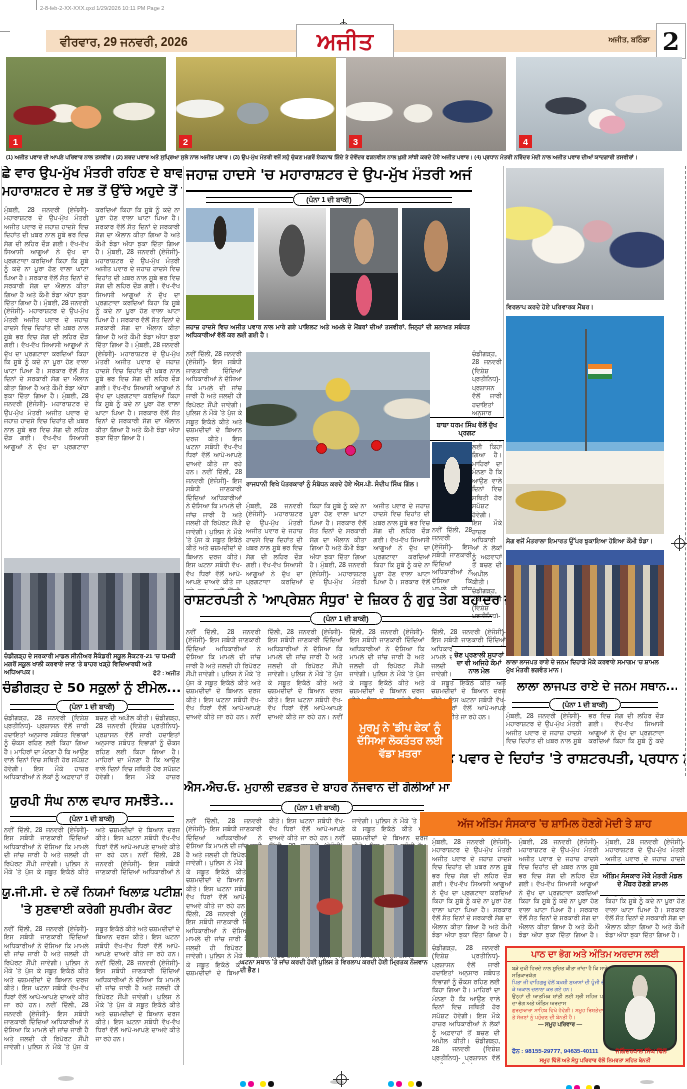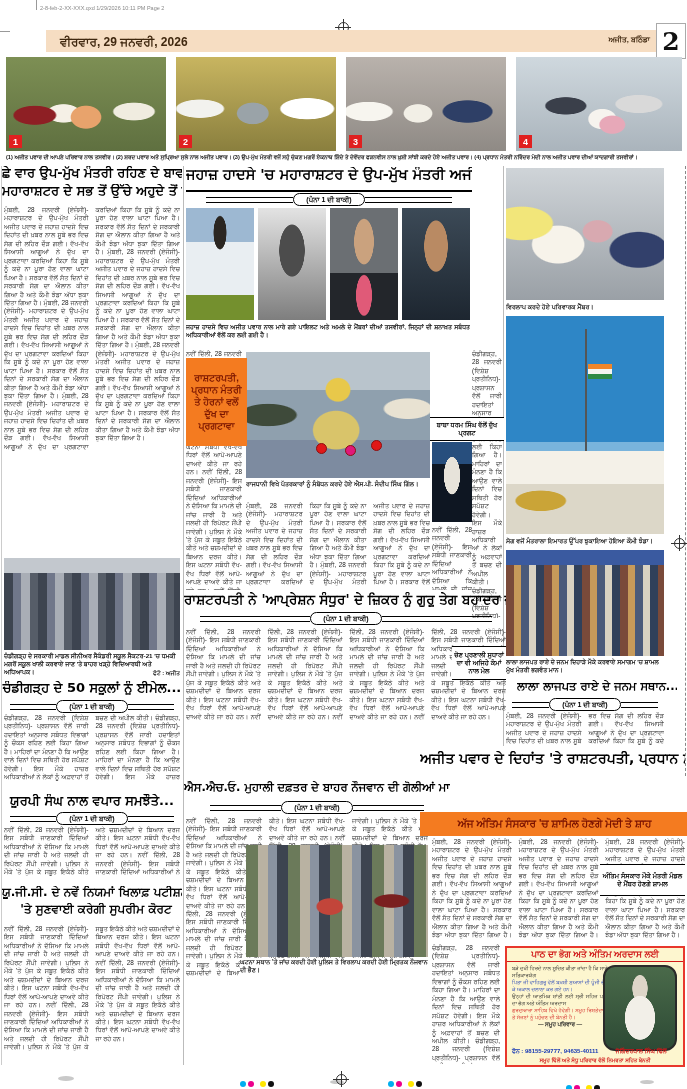--- a/index.html
+++ b/index.html
@@ -40,20 +40,24 @@
 
   <div class="x" style="left:40px;top:5px;width:420px;font-size:5.5px;color:#888;">2-8-feb-2-XX-XXX.qxd   1/29/2026   10:11 PM   Page 2</div>
   <div class="cross" style="left:335px;top:19px;">
       <div class="c"></div>
     </div>
   <div class="x" style="left:0;top:31px;width:10px;border-top:1px solid #999;"></div>
   <div class="x" style="left:36px;top:0;height:10px;border-left:1px solid #999;"></div>
 
   <div class="x" style="left:46px;top:30px;width:610px;height:22px;background:#f6ddc2;"></div>
   <div class="x" style="left:60px;top:35px;font-size:12px;font-weight:700;color:#40280f;">ਵੀਰਵਾਰ, 29 ਜਨਵਰੀ, 2026</div>
+  <div class="x" style="left:296px;top:24px;width:96px;height:32px;background:#fff;border:1px solid #aaa;
+       display:flex;align-items:center;justify-content:center;">
+    <span style="color:#c41425;font-size:23px;font-weight:800;font-family:'DejaVu Sans',sans-serif;">ਅਜੀਤ</span>
+  </div>
   <div class="x" style="left:555px;top:35px;width:95px;text-align:right;font-size:7.5px;font-weight:700;color:#40280f;">ਅਜੀਤ, ਬਠਿੰਡਾ</div>
   <div class="x" style="left:656px;top:23px;width:28px;height:34px;background:#fff;border:1px solid #aaa;
        display:flex;align-items:center;justify-content:center;">
     <span style="font-size:25px;font-weight:800;color:#111;font-family:'DejaVu Serif',serif;">2</span>
   </div>
 
   <div class="ph" style="left:6px;top:57px;width:160px;height:94px;background:
        radial-gradient(ellipse at 18% 62%, #8e1f24 0 11%, transparent 12%),
        radial-gradient(ellipse at 50% 64%, #e8a36c 0 13%, transparent 14%),
        radial-gradient(ellipse at 36% 60%, #f5f0e6 0 11%, transparent 12%),
@@ -136,21 +140,20 @@
   <div class="ph" style="left:330px;top:208px;width:68px;height:112px;background:
        radial-gradient(ellipse at 50% 30%, #caa27e 0 20%, transparent 21%),
        radial-gradient(ellipse at 50% 78%, #e05a78 0 16%, transparent 17%),
        linear-gradient(180deg,#6b6f73 0 58%, #23262b 58%);"></div>
   <div class="ph" style="left:402px;top:208px;width:68px;height:112px;background:
        radial-gradient(ellipse at 50% 34%, #b98a63 0 24%, transparent 25%),
        linear-gradient(180deg,#3c4a57,#1d2630);"></div>
   <div class="cap" style="left:186px;top:323px;width:284px;height:25px;font-size:6.2px;text-align:justify;">ਜਹਾਜ਼ ਹਾਦਸੇ ਵਿਚ ਅਜੀਤ ਪਵਾਰ ਨਾਲ ਮਾਰੇ ਗਏ ਪਾਇਲਟ ਅਤੇ ਅਮਲੇ ਦੇ ਮੈਂਬਰਾਂ ਦੀਆਂ ਤਸਵੀਰਾਂ, ਜਿਨ੍ਹਾਂ ਦੀ ਸ਼ਨਾਖ਼ਤ ਸਬੰਧਤ ਅਧਿਕਾਰੀਆਂ ਵੱਲੋਂ ਕਰ ਲਈ ਗਈ ਹੈ।</div>
 
   <div class="b" style="left:186px;top:350px;width:56px;height:240px;">ਨਵੀਂ ਦਿੱਲੀ, 28 ਜਨਵਰੀ (ਏਜੰਸੀ)- ਇਸ ਸਬੰਧੀ ਜਾਣਕਾਰੀ ਦਿੰਦਿਆਂ ਅਧਿਕਾਰੀਆਂ ਨੇ ਦੱਸਿਆ ਕਿ ਮਾਮਲੇ ਦੀ ਜਾਂਚ ਜਾਰੀ ਹੈ ਅਤੇ ਜਲਦੀ ਹੀ ਰਿਪੋਰਟ ਸੌਂਪੀ ਜਾਵੇਗੀ। ਪੁਲਿਸ ਨੇ ਮੌਕੇ 'ਤੇ ਪੁੱਜ ਕੇ ਸਬੂਤ ਇਕੱਠੇ ਕੀਤੇ ਅਤੇ ਚਸ਼ਮਦੀਦਾਂ ਦੇ ਬਿਆਨ ਦਰਜ ਕੀਤੇ। ਇਸ ਘਟਨਾ ਸਬੰਧੀ ਵੱਖ-ਵੱਖ ਧਿਰਾਂ ਵੱਲੋਂ ਆਪੋ-ਆਪਣੇ ਦਾਅਵੇ ਕੀਤੇ ਜਾ ਰਹੇ ਹਨ। ਨਵੀਂ ਦਿੱਲੀ, 28 ਜਨਵਰੀ (ਏਜੰਸੀ)- ਇਸ ਸਬੰਧੀ ਜਾਣਕਾਰੀ ਦਿੰਦਿਆਂ ਅਧਿਕਾਰੀਆਂ ਨੇ ਦੱਸਿਆ ਕਿ ਮਾਮਲੇ ਦੀ ਜਾਂਚ ਜਾਰੀ ਹੈ ਅਤੇ ਜਲਦੀ ਹੀ ਰਿਪੋਰਟ ਸੌਂਪੀ ਜਾਵੇਗੀ। ਪੁਲਿਸ ਨੇ ਮੌਕੇ 'ਤੇ ਪੁੱਜ ਕੇ ਸਬੂਤ ਇਕੱਠੇ ਕੀਤੇ ਅਤੇ ਚਸ਼ਮਦੀਦਾਂ ਦੇ ਬਿਆਨ ਦਰਜ ਕੀਤੇ। ਇਸ ਘਟਨਾ ਸਬੰਧੀ ਵੱਖ-ਵੱਖ ਧਿਰਾਂ ਵੱਲੋਂ ਆਪੋ-ਆਪਣੇ ਦਾਅਵੇ ਕੀਤੇ ਜਾ ਰਹੇ ਹਨ। ਨਵੀਂ ਦਿੱਲੀ, 28 ਜਨਵਰੀ (ਏਜੰਸੀ)- ਇਸ ਸਬੰਧੀ ਜਾਣਕਾਰੀ ਦਿੰਦਿਆਂ ਅਧਿਕਾਰੀਆਂ ਨੇ ਦੱਸਿਆ ਕਿ ਮਾਮਲੇ ਦੀ ਜਾਂਚ ਜਾਰੀ ਹੈ ਅਤੇ ਜਲਦੀ ਹੀ ਰਿਪੋਰਟ ਸੌਂਪੀ ਜਾਵੇਗੀ। ਪੁਲਿਸ ਨੇ ਮੌਕੇ 'ਤੇ ਪੁੱਜ ਕੇ ਸਬੂਤ ਇਕੱਠੇ ਕੀਤੇ ਅਤੇ ਚਸ਼ਮਦੀਦਾਂ ਦੇ ਬਿਆਨ ਦਰਜ ਕੀਤੇ। ਇਸ ਘਟਨਾ ਸਬੰਧੀ ਵੱਖ-ਵੱਖ ਧਿਰਾਂ ਵੱਲੋਂ ਆਪੋ-ਆਪਣੇ ਦਾਅਵੇ ਕੀਤੇ ਜਾ ਰਹੇ ਹਨ। </div>
-  <div class="ob" style="left:186px;top:358px;width:57px;height:84px;color:#7a1500;font-size:9.5px;">ਰਾਸ਼ਟਰਪਤੀ, ਪ੍ਰਧਾਨ ਮੰਤਰੀ ਤੇ ਹੋਰਨਾਂ ਵਲੋਂ ਦੁੱਖ ਦਾ ਪ੍ਰਗਟਾਵਾ</div>
 
   <div class="ph" style="left:246px;top:352px;width:184px;height:126px;background:
        radial-gradient(ellipse at 50% 30%, #e8c84a 0 9%, transparent 10%),
        radial-gradient(ellipse at 49% 62%, #d9c46a 0 17%, transparent 18%),
        radial-gradient(ellipse at 12% 50%, #3e4a3a 0 12%, transparent 13%),
        radial-gradient(ellipse at 88% 45%, #e8e2d2 0 10%, transparent 11%),
        linear-gradient(180deg,#b9c4cc 0 30%, #8fa0ae 30% 70%, #7d8ba0 70%);">
     <span class="micdot" style="left:38%;top:72%;"></span>
     <span class="micdot" style="left:54%;top:74%;background:#e0187a;"></span>
     <span class="micdot" style="left:68%;top:70%;"></span>
@@ -165,20 +168,21 @@
        linear-gradient(180deg,#274e7d 0 28%, #0e1622 28%);"></div>
   <div class="b" style="left:432px;top:526px;width:40px;height:64px;">ਨਵੀਂ ਦਿੱਲੀ, 28 ਜਨਵਰੀ (ਏਜੰਸੀ)- ਇਸ ਸਬੰਧੀ ਜਾਣਕਾਰੀ ਦਿੰਦਿਆਂ ਅਧਿਕਾਰੀਆਂ ਨੇ ਦੱਸਿਆ ਕਿ ਮਾਮਲੇ ਦੀ ਜਾਂਚ ਜਾਰੀ ਹੈ ਅਤੇ ਜਲਦੀ ਹੀ ਰਿਪੋਰਟ ਸੌਂਪੀ ਜਾਵੇਗੀ। ਪੁਲਿਸ ਨੇ ਮੌਕੇ 'ਤੇ ਪੁੱਜ ਕੇ ਸਬੂਤ ਇਕੱਠੇ ਕੀਤੇ ਅਤੇ ਚਸ਼ਮਦੀਦਾਂ ਦੇ ਬਿਆਨ ਦਰਜ ਕੀਤੇ। ਇਸ ਘਟਨਾ ਸਬੰਧੀ ਵੱਖ-ਵੱਖ ਧਿਰਾਂ ਵੱਲੋਂ ਆਪੋ-ਆਪਣੇ ਦਾਅਵੇ ਕੀਤੇ ਜਾ ਰਹੇ ਹਨ। </div>
 
   <div class="h" style="left:184px;top:592px;width:324px;font-size:13.5px;">ਰਾਸ਼ਟਰਪਤੀ ਨੇ 'ਆਪ੍ਰੇਸ਼ਨ ਸੰਧੂਰ' ਦੇ ਜ਼ਿਕਰ ਨੂੰ ਗੁਰੂ ਤੇਗ ਬਹਾਦਰ ਜੀ ਦੀ...</div>
   <div class="cont" style="left:200px;top:612px;width:292px;">
     <span class="ln"></span>
       <span class="lbl">(ਪੰਨਾ 1 ਦੀ ਬਾਕੀ)</span>
       <span class="ln"></span>
   </div>
   <div class="b c4" style="left:186px;top:628px;width:320px;height:150px;">ਨਵੀਂ ਦਿੱਲੀ, 28 ਜਨਵਰੀ (ਏਜੰਸੀ)- ਇਸ ਸਬੰਧੀ ਜਾਣਕਾਰੀ ਦਿੰਦਿਆਂ ਅਧਿਕਾਰੀਆਂ ਨੇ ਦੱਸਿਆ ਕਿ ਮਾਮਲੇ ਦੀ ਜਾਂਚ ਜਾਰੀ ਹੈ ਅਤੇ ਜਲਦੀ ਹੀ ਰਿਪੋਰਟ ਸੌਂਪੀ ਜਾਵੇਗੀ। ਪੁਲਿਸ ਨੇ ਮੌਕੇ 'ਤੇ ਪੁੱਜ ਕੇ ਸਬੂਤ ਇਕੱਠੇ ਕੀਤੇ ਅਤੇ ਚਸ਼ਮਦੀਦਾਂ ਦੇ ਬਿਆਨ ਦਰਜ ਕੀਤੇ। ਇਸ ਘਟਨਾ ਸਬੰਧੀ ਵੱਖ-ਵੱਖ ਧਿਰਾਂ ਵੱਲੋਂ ਆਪੋ-ਆਪਣੇ ਦਾਅਵੇ ਕੀਤੇ ਜਾ ਰਹੇ ਹਨ। ਨਵੀਂ ਦਿੱਲੀ, 28 ਜਨਵਰੀ (ਏਜੰਸੀ)- ਇਸ ਸਬੰਧੀ ਜਾਣਕਾਰੀ ਦਿੰਦਿਆਂ ਅਧਿਕਾਰੀਆਂ ਨੇ ਦੱਸਿਆ ਕਿ ਮਾਮਲੇ ਦੀ ਜਾਂਚ ਜਾਰੀ ਹੈ ਅਤੇ ਜਲਦੀ ਹੀ ਰਿਪੋਰਟ ਸੌਂਪੀ ਜਾਵੇਗੀ। ਪੁਲਿਸ ਨੇ ਮੌਕੇ 'ਤੇ ਪੁੱਜ ਕੇ ਸਬੂਤ ਇਕੱਠੇ ਕੀਤੇ ਅਤੇ ਚਸ਼ਮਦੀਦਾਂ ਦੇ ਬਿਆਨ ਦਰਜ ਕੀਤੇ। ਇਸ ਘਟਨਾ ਸਬੰਧੀ ਵੱਖ-ਵੱਖ ਧਿਰਾਂ ਵੱਲੋਂ ਆਪੋ-ਆਪਣੇ ਦਾਅਵੇ ਕੀਤੇ ਜਾ ਰਹੇ ਹਨ। ਨਵੀਂ ਦਿੱਲੀ, 28 ਜਨਵਰੀ (ਏਜੰਸੀ)- ਇਸ ਸਬੰਧੀ ਜਾਣਕਾਰੀ ਦਿੰਦਿਆਂ ਅਧਿਕਾਰੀਆਂ ਨੇ ਦੱਸਿਆ ਕਿ ਮਾਮਲੇ ਦੀ ਜਾਂਚ ਜਾਰੀ ਹੈ ਅਤੇ ਜਲਦੀ ਹੀ ਰਿਪੋਰਟ ਸੌਂਪੀ ਜਾਵੇਗੀ। ਪੁਲਿਸ ਨੇ ਮੌਕੇ 'ਤੇ ਪੁੱਜ ਕੇ ਸਬੂਤ ਇਕੱਠੇ ਕੀਤੇ ਅਤੇ ਚਸ਼ਮਦੀਦਾਂ ਦੇ ਬਿਆਨ ਦਰਜ ਕੀਤੇ। ਇਸ ਘਟਨਾ ਸਬੰਧੀ ਵੱਖ-ਵੱਖ ਧਿਰਾਂ ਵੱਲੋਂ ਆਪੋ-ਆਪਣੇ ਦਾਅਵੇ ਕੀਤੇ ਜਾ ਰਹੇ ਹਨ। ਨਵੀਂ ਦਿੱਲੀ, 28 ਜਨਵਰੀ (ਏਜੰਸੀ)- ਇਸ ਸਬੰਧੀ ਜਾਣਕਾਰੀ ਦਿੰਦਿਆਂ ਅਧਿਕਾਰੀਆਂ ਨੇ ਦੱਸਿਆ ਕਿ ਮਾਮਲੇ ਦੀ ਜਾਂਚ ਜਾਰੀ ਹੈ ਅਤੇ ਜਲਦੀ ਹੀ ਰਿਪੋਰਟ ਸੌਂਪੀ ਜਾਵੇਗੀ। ਪੁਲਿਸ ਨੇ ਮੌਕੇ 'ਤੇ ਪੁੱਜ ਕੇ ਸਬੂਤ ਇਕੱਠੇ ਕੀਤੇ ਅਤੇ ਚਸ਼ਮਦੀਦਾਂ ਦੇ ਬਿਆਨ ਦਰਜ ਕੀਤੇ। ਇਸ ਘਟਨਾ ਸਬੰਧੀ ਵੱਖ-ਵੱਖ ਧਿਰਾਂ ਵੱਲੋਂ ਆਪੋ-ਆਪਣੇ ਦਾਅਵੇ ਕੀਤੇ ਜਾ ਰਹੇ ਹਨ। </div>
+  <div class="ob" style="left:348px;top:699px;width:100px;height:79px;color:#fff;font-size:10.5px;">ਮੁਰਮੂ ਨੇ 'ਡੀਪ ਫੇਕ' ਨੂੰ ਦੱਸਿਆ ਲੋਕਤੰਤਰ ਲਈ ਵੱਡਾ ਖ਼ਤਰਾ</div>
   <div class="mini" style="left:452px;top:646px;width:54px;height:32px;">ਚੋਣ ਪ੍ਰਣਾਲੀ ਸੁਧਾਰਾਂ ਦਾ ਵੀ ਅਜਿਹੇ ਕੰਮਾਂ ਨਾਲ ਮੇਲ</div>
 
   <div class="h" style="left:184px;top:781px;width:266px;font-size:11.5px;">ਐਸ.ਐਚ.ਓ. ਮੁਹਾਲੀ ਦਫ਼ਤਰ ਦੇ ਬਾਹਰ ਨੌਜਵਾਨ ਦੀ ਗੋਲੀਆਂ ਮਾਰ ਕੇ ਹੱਤਿਆ</div>
   <div class="cont" style="left:210px;top:801px;width:214px;">
     <span class="ln"></span>
       <span class="lbl">(ਪੰਨਾ 1 ਦੀ ਬਾਕੀ)</span>
       <span class="ln"></span>
   </div>
   <div class="b c3" style="left:186px;top:817px;width:242px;height:248px;">ਨਵੀਂ ਦਿੱਲੀ, 28 ਜਨਵਰੀ (ਏਜੰਸੀ)- ਇਸ ਸਬੰਧੀ ਜਾਣਕਾਰੀ ਦਿੰਦਿਆਂ ਅਧਿਕਾਰੀਆਂ ਨੇ ਦੱਸਿਆ ਕਿ ਮਾਮਲੇ ਦੀ ਜਾਂਚ ਜਾਰੀ ਹੈ ਅਤੇ ਜਲਦੀ ਹੀ ਰਿਪੋਰਟ ਸੌਂਪੀ ਜਾਵੇਗੀ। ਪੁਲਿਸ ਨੇ ਮੌਕੇ 'ਤੇ ਪੁੱਜ ਕੇ ਸਬੂਤ ਇਕੱਠੇ ਕੀਤੇ ਅਤੇ ਚਸ਼ਮਦੀਦਾਂ ਦੇ ਬਿਆਨ ਦਰਜ ਕੀਤੇ। ਇਸ ਘਟਨਾ ਸਬੰਧੀ ਵੱਖ-ਵੱਖ ਧਿਰਾਂ ਵੱਲੋਂ ਆਪੋ-ਆਪਣੇ ਦਾਅਵੇ ਕੀਤੇ ਜਾ ਰਹੇ ਹਨ। ਨਵੀਂ ਦਿੱਲੀ, 28 ਜਨਵਰੀ (ਏਜੰਸੀ)- ਇਸ ਸਬੰਧੀ ਜਾਣਕਾਰੀ ਦਿੰਦਿਆਂ ਅਧਿਕਾਰੀਆਂ ਨੇ ਦੱਸਿਆ ਕਿ ਮਾਮਲੇ ਦੀ ਜਾਂਚ ਜਾਰੀ ਹੈ ਅਤੇ ਜਲਦੀ ਹੀ ਰਿਪੋਰਟ ਸੌਂਪੀ ਜਾਵੇਗੀ। ਪੁਲਿਸ ਨੇ ਮੌਕੇ 'ਤੇ ਪੁੱਜ ਕੇ ਸਬੂਤ ਇਕੱਠੇ ਕੀਤੇ ਅਤੇ ਚਸ਼ਮਦੀਦਾਂ ਦੇ ਬਿਆਨ ਦਰਜ ਕੀਤੇ। ਇਸ ਘਟਨਾ ਸਬੰਧੀ ਵੱਖ-ਵੱਖ ਧਿਰਾਂ ਵੱਲੋਂ ਆਪੋ-ਆਪਣੇ ਦਾਅਵੇ ਕੀਤੇ ਜਾ ਰਹੇ ਹਨ। ਨਵੀਂ ਦਿੱਲੀ, 28 ਜਨਵਰੀ (ਏਜੰਸੀ)- ਇਸ ਸਬੰਧੀ ਜਾਣਕਾਰੀ ਦਿੰਦਿਆਂ ਅਧਿਕਾਰੀਆਂ ਨੇ ਦੱਸਿਆ ਕਿ ਮਾਮਲੇ ਦੀ ਜਾਂਚ ਜਾਰੀ ਹੈ ਅਤੇ ਜਲਦੀ ਹੀ ਰਿਪੋਰਟ ਸੌਂਪੀ ਜਾਵੇਗੀ। ਪੁਲਿਸ ਨੇ ਮੌਕੇ 'ਤੇ ਪੁੱਜ ਕੇ ਸਬੂਤ ਇਕੱਠੇ ਕੀਤੇ ਅਤੇ ਚਸ਼ਮਦੀਦਾਂ ਦੇ ਬਿਆਨ ਦਰਜ ਕੀਤੇ। ਇਸ ਘਟਨਾ ਸਬੰਧੀ ਵੱਖ-ਵੱਖ ਧਿਰਾਂ ਵੱਲੋਂ ਆਪੋ-ਆਪਣੇ ਦਾਅਵੇ ਕੀਤੇ ਜਾ ਰਹੇ ਹਨ। ਨਵੀਂ ਦਿੱਲੀ, 28 ਜਨਵਰੀ (ਏਜੰਸੀ)- ਇਸ ਸਬੰਧੀ ਜਾਣਕਾਰੀ ਦਿੰਦਿਆਂ ਅਧਿਕਾਰੀਆਂ ਨੇ ਦੱਸਿਆ ਕਿ ਮਾਮਲੇ ਦੀ ਜਾਂਚ ਜਾਰੀ ਹੈ ਅਤੇ ਜਲਦੀ ਹੀ ਰਿਪੋਰਟ ਸੌਂਪੀ ਜਾਵੇਗੀ। ਪੁਲਿਸ ਨੇ ਮੌਕੇ 'ਤੇ ਪੁੱਜ ਕੇ ਸਬੂਤ ਇਕੱਠੇ ਕੀਤੇ ਅਤੇ ਚਸ਼ਮਦੀਦਾਂ ਦੇ ਬਿਆਨ ਦਰਜ ਕੀਤੇ। ਇਸ ਘਟਨਾ ਸਬੰਧੀ ਵੱਖ-ਵੱਖ ਧਿਰਾਂ ਵੱਲੋਂ ਆਪੋ-ਆਪਣੇ ਦਾਅਵੇ ਕੀਤੇ ਜਾ ਰਹੇ ਹਨ। ਨਵੀਂ ਦਿੱਲੀ, 28 ਜਨਵਰੀ (ਏਜੰਸੀ)- ਇਸ ਸਬੰਧੀ ਜਾਣਕਾਰੀ ਦਿੰਦਿਆਂ ਅਧਿਕਾਰੀਆਂ ਨੇ ਦੱਸਿਆ ਕਿ ਮਾਮਲੇ ਦੀ ਜਾਂਚ ਜਾਰੀ ਹੈ ਅਤੇ ਜਲਦੀ ਹੀ ਰਿਪੋਰਟ ਸੌਂਪੀ ਜਾਵੇਗੀ। ਪੁਲਿਸ ਨੇ ਮੌਕੇ 'ਤੇ ਪੁੱਜ ਕੇ ਸਬੂਤ ਇਕੱਠੇ ਕੀਤੇ ਅਤੇ ਚਸ਼ਮਦੀਦਾਂ ਦੇ ਬਿਆਨ ਦਰਜ ਕੀਤੇ। ਇਸ ਘਟਨਾ ਸਬੰਧੀ ਵੱਖ-ਵੱਖ ਧਿਰਾਂ ਵੱਲੋਂ ਆਪੋ-ਆਪਣੇ ਦਾਅਵੇ ਕੀਤੇ ਜਾ ਰਹੇ ਹਨ। </div>
   <div class="ph" style="left:246px;top:845px;width:182px;height:112px;z-index:6;background:

